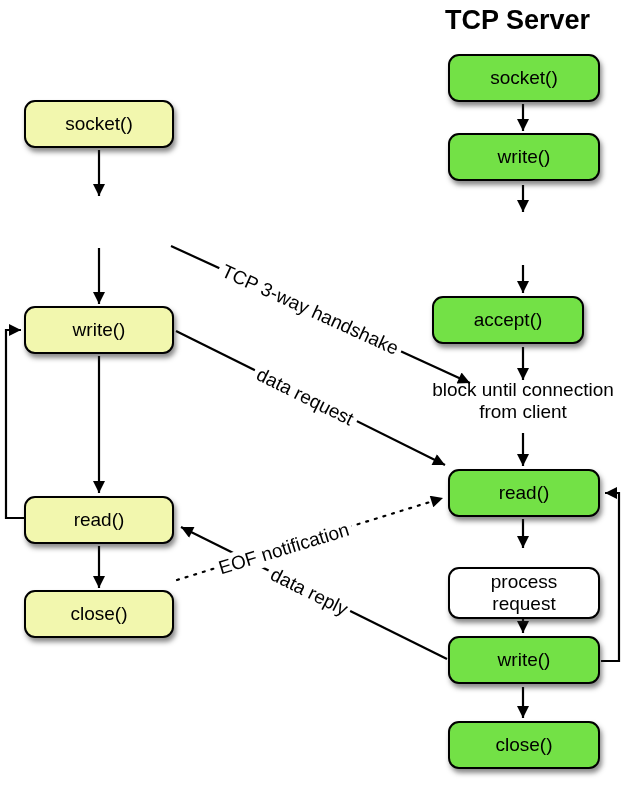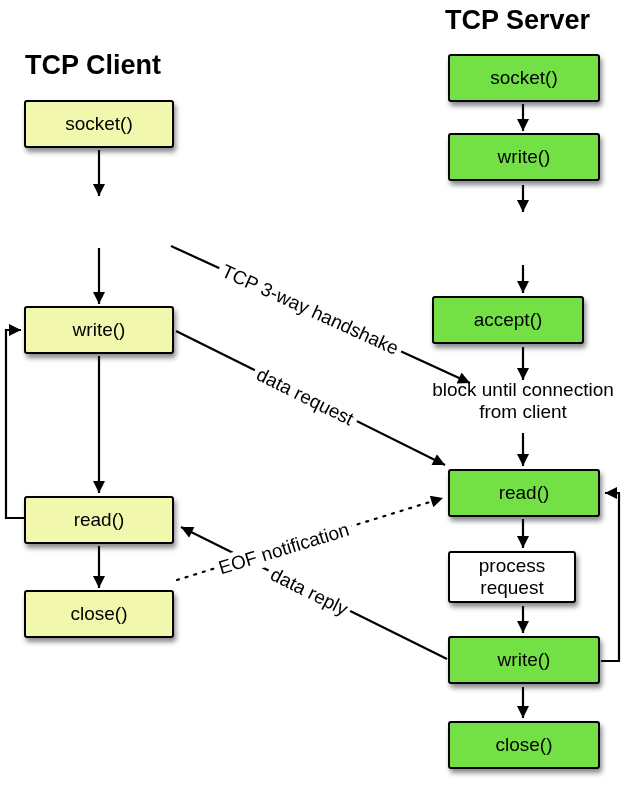--- a/index.html
+++ b/index.html
@@ -23,31 +23,31 @@
   #arrow-layer line,#arrow-layer polyline{stroke:var(--arrow);stroke-width:2.2;fill:none;}
   .col-title{
     position:absolute;
     font-size:27px;font-weight:bold;color:#000;
     white-space:nowrap;letter-spacing:0px;text-align:right;
   }
   .node{
     position:absolute;
     width:150px;height:48px;
     border:2.5px solid var(--border);
-    border-radius:3px;
+    border-radius:11px;
     display:flex;align-items:center;justify-content:center;
     font-size:19px;color:#000;
     box-shadow:2px 4px 5px rgba(40,40,40,0.55);
     text-align:center;
     white-space:pre-line;
     line-height:1.15;
   }
   .client-node{background:var(--client-box);}
   .server-node{background:var(--server-box);width:152px;}
-  .process-node{background:var(--process-box);width:128px;height:52px;}
+  .process-node{background:var(--process-box);width:152px;height:52px;margin-top:16px;}
   .note{
     position:absolute;
     font-size:19px;color:#000;text-align:center;
     white-space:pre-line;line-height:1.18;
   }
   .edge-label{
     position:absolute;
     font-size:19px;color:#000;white-space:nowrap;
     background:var(--background);
     padding:1px 4px;
@@ -83,21 +83,20 @@
     <line x1="523" y1="687" x2="523" y2="718" marker-end="url(#ah)"></line>
 
     <polyline points="601,661 619,661 619,493 605,493" marker-end="url(#ah)"></polyline>
 
     <line x1="171" y1="246" x2="470" y2="383" marker-end="url(#ah)"></line>
     <line x1="176" y1="331" x2="445" y2="465" marker-end="url(#ah)"></line>
     <line x1="447" y1="659" x2="181" y2="527" marker-end="url(#ah)"></line>
     <line x1="177" y1="580" x2="443" y2="498" stroke-dasharray="2 7" stroke-linecap="round" marker-end="url(#ah)"></line>
   </svg>
 
-  <div class="col-title" style="left:25px;top:50px">TCP Client</div>
   <div class="col-title" style="left:445px;top:5px">TCP Server</div>
 
   <div class="node client-node" style="left:24px;top:100px">socket()</div>
   <div class="node client-node" style="left:24px;top:306px">write()</div>
   <div class="node client-node" style="left:24px;top:496px">read()</div>
   <div class="node client-node" style="left:24px;top:590px">close()</div>
 
   <div class="node server-node" style="left:448px;top:54px">socket()</div>
   <div class="node server-node" style="left:448px;top:133px">write()</div>
   <div class="node server-node" style="left:432px;top:296px">accept()</div>

